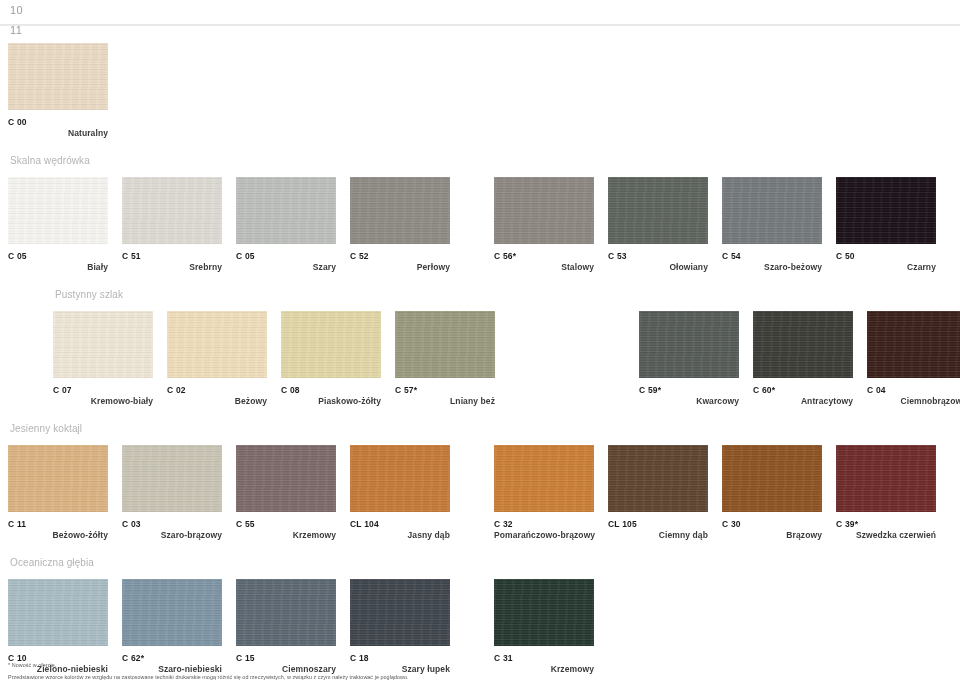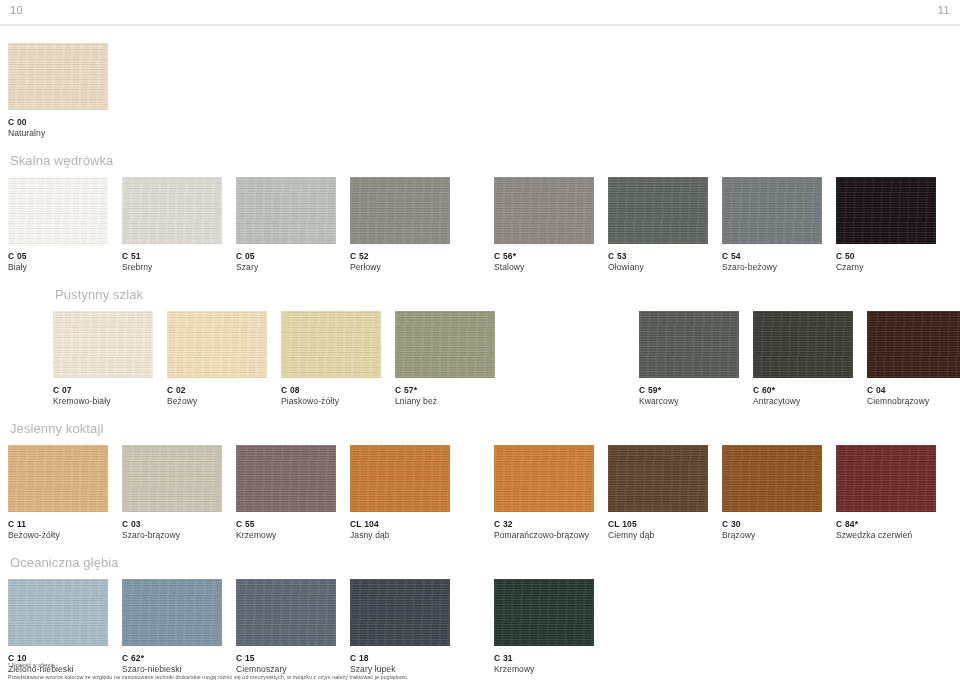--- a/index.html
+++ b/index.html
@@ -18,38 +18,39 @@
 
   
   .page-header {
     height: 26px;
     padding: 0 10px;
     display: flex;
     align-items: flex-start;
     justify-content: space-between;
     box-sizing: border-box;
     border-bottom: 2px solid #e8e8e8;
+    flex-direction: column;
   }
   .folio {
     font-size: 11px;
     color: #9b9b9b;
     letter-spacing: 0.4px;
     line-height: 20px;
   }
 
   
   .sheet {
     padding: 0 8px;
     box-sizing: border-box;
   }
 
   
   .group { margin-top: 0; }
   .group-title {
-    font-size: 13px;
+    font-size: 10px;
     color: #b4b4b4;
     font-weight: 400;
     letter-spacing: 0.1px;
     margin: 0;
     padding: 0 0 5px 2px;
     height: 20px;
     line-height: 18px;
   }
 
   
@@ -110,25 +111,26 @@
     font-size: 8.5px;
     font-weight: bold;
     color: #1c1c1c;
     margin-top: 7px;
     line-height: 11px;
     letter-spacing: 0.2px;
     white-space: nowrap;
   }
   .swatch-name {
     font-size: 8.5px;
-    font-weight: 400;
+    font-weight: 700;
     color: #3a3a3a;
     line-height: 11px;
     letter-spacing: 0.1px;
     white-space: nowrap;
+    text-align: right;
   }
 
   
   .footnotes {
     position: absolute;
     left: 8px;
     bottom: 6px;
     right: 8px;
   }
   .footnote-line {
@@ -297,21 +299,21 @@
           </div>
           <div class="gap-cell"></div>
           <div class="swatch-cell">
             <div class="swatch-chip" style="background: rgb(141, 83, 34);"></div>
             <div class="swatch-code">C 30</div>
             <div class="swatch-name">Brązowy</div>
           </div>
           <div class="gap-cell"></div>
           <div class="swatch-cell">
             <div class="swatch-chip" style="background: rgb(110, 42, 41);"></div>
-            <div class="swatch-code">C 84*</div>
+            <div class="swatch-code">C 39*</div>
             <div class="swatch-name">Szwedzka czerwień</div>
           </div>
         </div>
       </div>
       <div class="group" style="margin-top: 13px;">
         <div class="group-title">Oceaniczna głębia</div>
         <div class="swatch-row gutter">
           <div class="swatch-cell">
             <div class="swatch-chip" style="background: rgb(169, 188, 196);"></div>
             <div class="swatch-code">C 10</div>

